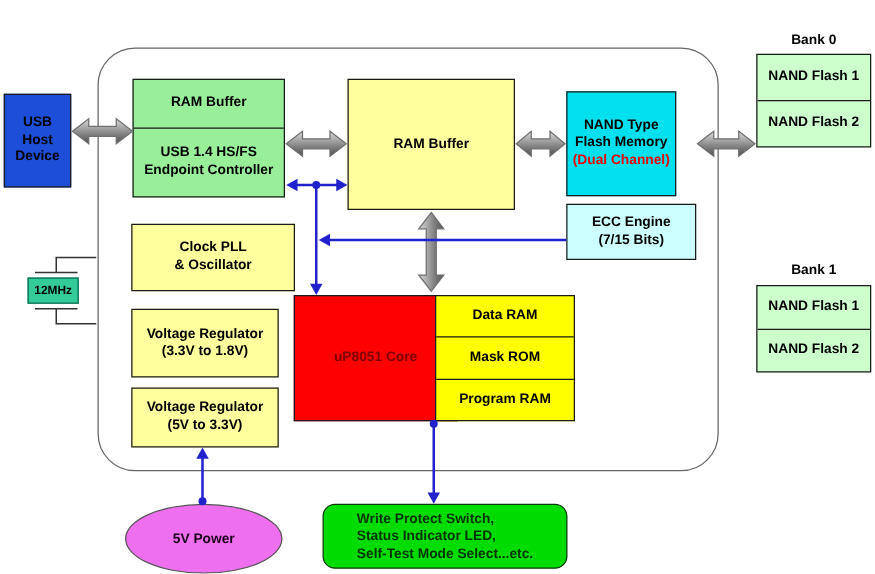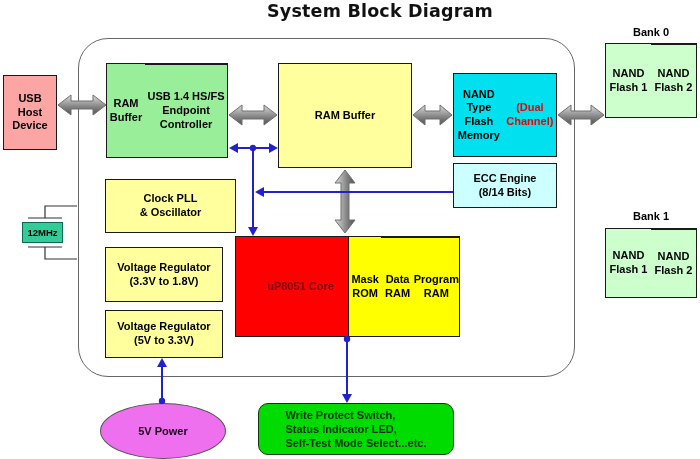--- a/index.html
+++ b/index.html
@@ -14,24 +14,24 @@
   }
   .chip{
     position:absolute;left:78px;top:38px;width:495px;height:337px;
     border:1.3px solid #666;border-radius:30px;background:#fff;
   }
   .blk{
     position:absolute;display:flex;align-items:center;justify-content:center;
     text-align:center;font-weight:bold;font-size:11px;line-height:1.25;color:#000;
     white-space:pre-line;box-sizing:border-box;border:1.4px solid #1a1a1a;
   }
-  .stack{padding:0;flex-direction:row;align-items:stretch;}
+  .stack{padding:0;flex-direction:column;align-items:stretch;}
   .stack .cell{flex:1;display:flex;align-items:center;justify-content:center;white-space:pre-line;}
   .stack .cell + .cell{border-top:1.4px solid #1a1a1a;}
-  .g-bright{background:#fca5a5;text-align:center;}
+  .g-bright{background:#1d4ed8;text-align:center;}
   .g-light{background:#99EE99;}
   .g-pale{background:#CCFFCC;}
   .y-light{background:#FFFF9E;}
   .y-bright{background:#FFFF00;}
   .c-bright{background:#00E0EE;}
   .c-pale{background:#CCFFFF;}
   .r-core{background:#FF0000;color:#7F0000;}
   .teal{background:#33CC99;border:1.4px solid #0a6a50;font-size:9.5px;}
   .bank-label{
     position:absolute;font-weight:bold;font-size:11px;color:#000;text-align:center;
@@ -47,60 +47,59 @@
     background:#00DC00;border:1.5px solid #0a3a0a;display:flex;align-items:center;justify-content:center;
     font-weight:bold;font-size:11px;line-height:1.3;color:#003300;white-space:pre-line;
   }
   svg.overlay{position:absolute;left:0;top:0;pointer-events:none;}
 </style>
 </head>
 <body>
 
 <div id="stage">
 
-  <div class="title">System Block Diagram</div>
 
   <div class="chip"></div>
 
   <div class="blk g-bright" style="left:3px;top:75px;width:54px;height:75px;">USB
 Host
 Device</div>
 
   <div class="blk stack g-light" style="left:106px;top:63px;width:122px;height:95px;">
     <div class="cell" style="flex:0 0 38px;">RAM Buffer</div>
     <div class="cell">USB 1.4 HS/FS
 Endpoint Controller</div>
   </div>
 
   <div class="blk stack y-light" style="left:278px;top:63px;width:134px;height:105px;">
     <div class="cell">RAM Buffer</div>
   </div>
 
-  <div class="blk c-bright" style="left:453px;top:73px;width:104px;height:84px;flex-direction:row;justify-content:flex-end;">
+  <div class="blk c-bright" style="left:453px;top:73px;width:88px;height:84px;flex-direction:column;">
     <span>NAND Type
 Flash Memory</span>
     <span class="nand-sub">(Dual Channel)</span>
   </div>
 
   <div class="blk c-pale" style="left:453px;top:163px;width:104px;height:45px;">ECC Engine
-(8/14 Bits)</div>
+(7/15 Bits)</div>
 
   <div class="blk y-light" style="left:105px;top:179px;width:131px;height:54px;">Clock PLL
 &amp; Oscillator</div>
 
   <div class="blk y-light" style="left:105px;top:247px;width:118px;height:55px;">Voltage Regulator
 (3.3V to 1.8V)</div>
   <div class="blk y-light" style="left:105px;top:310px;width:118px;height:48px;">Voltage Regulator
 (5V to 3.3V)</div>
 
   <div class="blk r-core" style="left:235px;top:236px;width:131px;height:101px;">uP8051 Core</div>
 
   <div class="blk stack y-bright" style="left:348px;top:236px;width:112px;height:101px;">
+    <div class="cell">Data RAM</div>
     <div class="cell">Mask ROM</div>
-    <div class="cell">Data RAM</div>
     <div class="cell">Program RAM</div>
   </div>
 
   <div class="bank-label" style="left:605px;top:26px;width:92px;">Bank 0</div>
   <div class="blk stack g-pale" style="left:605px;top:43px;width:92px;height:75px;">
     <div class="cell">NAND Flash 1</div>
     <div class="cell">NAND Flash 2</div>
   </div>
 
   <div class="bank-label" style="left:605px;top:210px;width:92px;">Bank 1</div>

